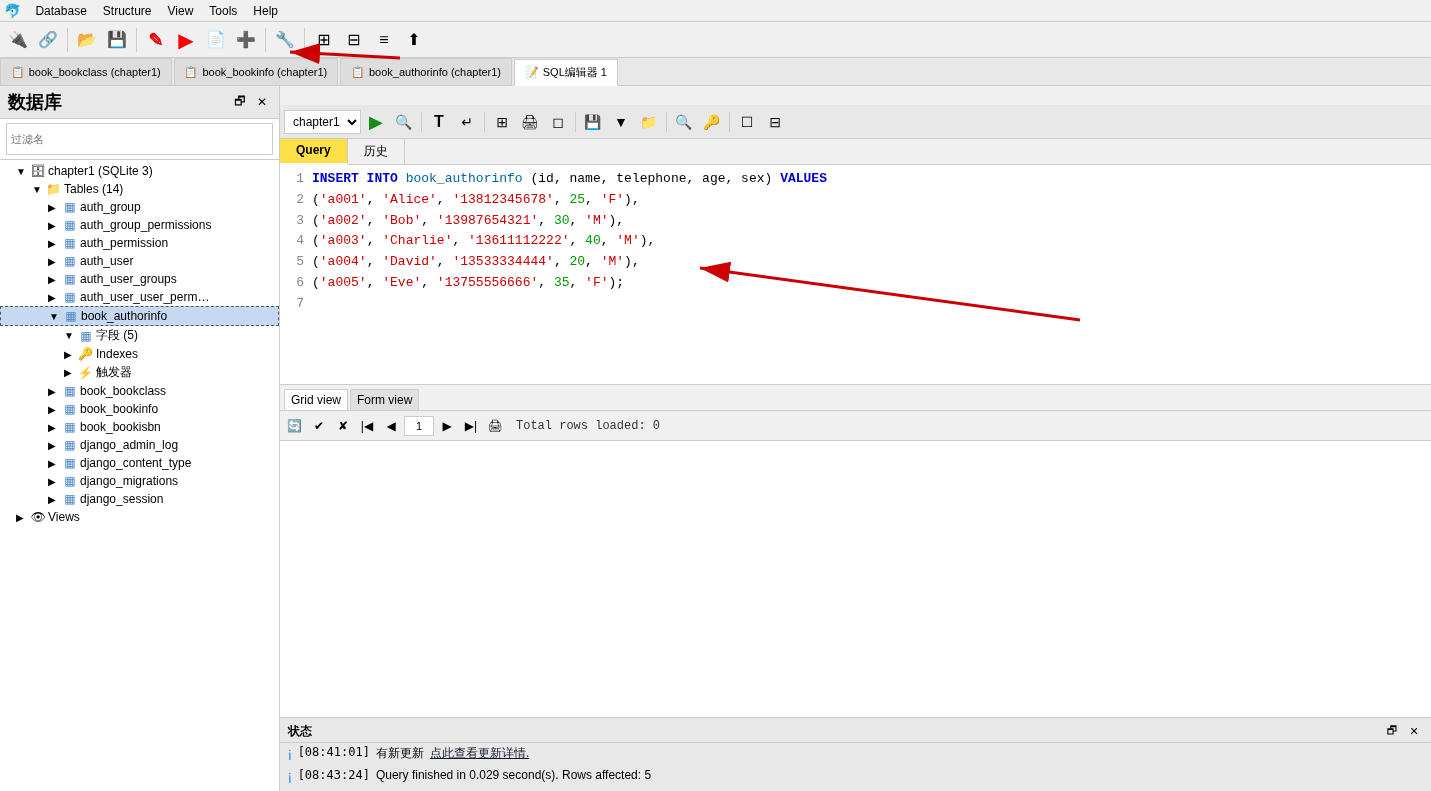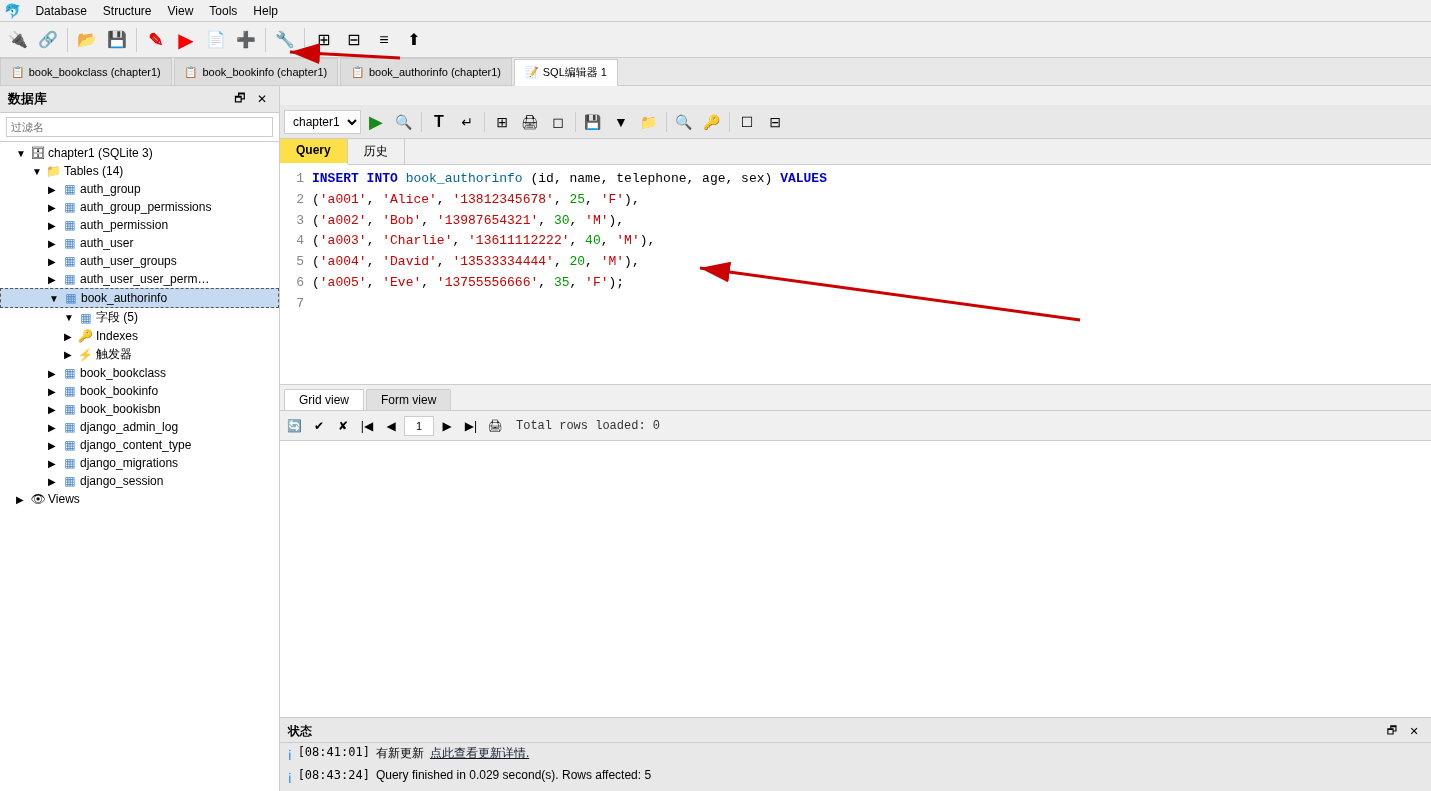--- a/index.html
+++ b/index.html
@@ -18,25 +18,25 @@
     .tabs-row { display: flex; align-items: center; background: #e8e8e8; height: 28px; border-bottom: 1px solid #ccc; }
     .tab { display: flex; align-items: center; padding: 4px 10px; border: 1px solid #ccc; border-bottom: none; background: #ddd; cursor: pointer; font-size: 11px; gap: 4px; margin-right: 2px; height: 100%; }
     .tab.active { background: #fff; border-bottom: 1px solid #fff; margin-bottom: -1px; }
 
     
     .main { display: flex; height: calc(791px - 22px - 36px - 28px); }
 
     
     .sidebar { width: 280px; background: #fff; border-right: 1px solid #ccc; display: flex; flex-direction: column; flex-shrink: 0; }
     .sidebar-header { display: flex; align-items: center; justify-content: space-between; padding: 4px 8px; background: #e8e8e8; border-bottom: 1px solid #ccc; }
-    .sidebar-title { font-weight: bold; font-size: 13px; }
+    .sidebar-title { font-weight: bold; font-size: 18px; }
     .sidebar-header-icons { display: flex; gap: 4px; }
     .sidebar-header-btn { width: 18px; height: 18px; cursor: pointer; display: flex; align-items: center; justify-content: center; font-size: 12px; }
     .filter-row { padding: 4px 6px; border-bottom: 1px solid #ccc; }
-    .filter-input { width: 100%; height: 20px; border: 1px solid #ccc; padding: 2px 4px; font-size: 11px; }
+    .filter-input { width: 100%; height: 32px; border: 1px solid #ccc; padding: 2px 4px; font-size: 11px; }
     .tree { flex: 1; overflow-y: auto; padding: 2px 0; }
     .tree-item { display: flex; align-items: center; padding: 1px 0; cursor: pointer; white-space: nowrap; }
     .tree-item.selected-dashed { background: #c5d9f1; border: 1px dashed #666; }
     .tree-indent { display: inline-block; width: 16px; flex-shrink: 0; }
     .tree-arrow { display: inline-block; width: 14px; font-size: 10px; flex-shrink: 0; cursor: pointer; }
     .tree-icon { width: 16px; height: 16px; flex-shrink: 0; display: flex; align-items: center; justify-content: center; font-size: 12px; margin-right: 2px; }
     .tree-label { font-size: 12px; }
 
     
     .content { flex: 1; display: flex; flex-direction: column; overflow: hidden; margin-top: 19px; }
@@ -56,21 +56,21 @@
     .code-editor { background: #fff; flex: 1; padding: 4px; font-family: 'Courier New', monospace; font-size: 13px; overflow-y: auto; line-height: 1.6; border-bottom: 1px solid #ccc; min-height: 160px; max-height: 220px; }
     .code-line { display: flex; }
     .line-num { color: #888; width: 20px; flex-shrink: 0; text-align: right; margin-right: 8px; user-select: none; }
     .code-content { flex: 1; }
     .kw { color: #0000cc; font-weight: bold; }
     .str { color: #cc0000; }
     .num { color: #009900; }
 
     
     .view-tabs { display: flex; background: #f0f0f0; padding: 4px 4px 0; border-bottom: 1px solid #ccc; }
-    .view-tab { padding: 3px 14px; cursor: pointer; font-size: 12px; border: 1px solid #ccc; border-bottom: none; background: #e0e0e0; margin-right: 2px; border-radius: 2px 2px 0 0; }
+    .view-tab { padding: 3px 6px; cursor: pointer; font-size: 12px; border: 1px solid #ccc; border-bottom: none; background: #e0e0e0; margin-right: 2px; border-radius: 2px 2px 0 0; }
     .view-tab.active { background: #fff; }
 
     
     .grid-toolbar { display: flex; align-items: center; background: #f0f0f0; height: 30px; padding: 2px 4px; border-bottom: 1px solid #ccc; gap: 2px; }
     .grid-btn { height: 22px; width: 22px; background: none; border: 1px solid transparent; cursor: pointer; display: flex; align-items: center; justify-content: center; font-size: 12px; border-radius: 2px; }
     .total-rows { font-size: 12px; color: #333; margin-left: 8px; font-family: 'Courier New', monospace; }
 
     
     .grid-content { flex: 1; background: #fff; overflow: auto; }
 

